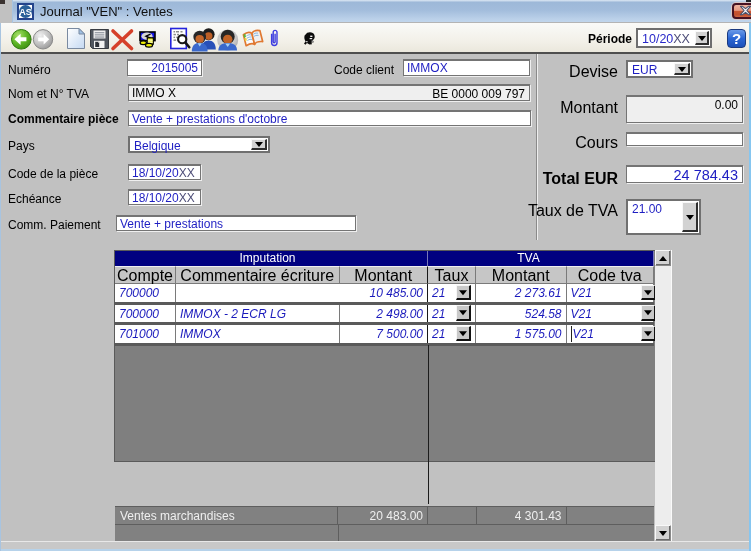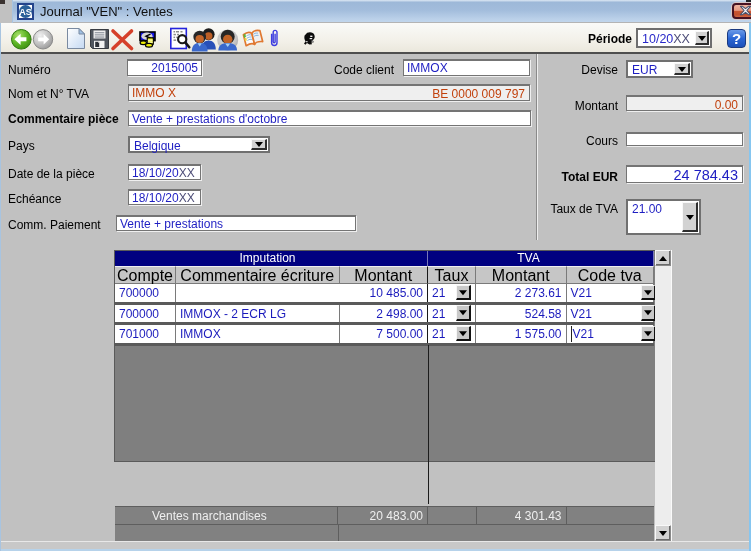--- a/index.html
+++ b/index.html
@@ -34,44 +34,44 @@
   border-left:4px solid transparent; border-right:4px solid transparent; border-top:5px solid #000; }
 #periode-combo .cbtn { right:1px; top:1px; width:14px; height:14px; }
 #helpbtn { left:726px; top:6px; width:19px; height:19px; border-radius:4px;
   background:linear-gradient(to bottom,#6a9ae8 0%,#2a66d4 50%,#1c50b8 100%);
   border:1px solid #1a3a80; color:#fff; font-weight:bold; font-size:15px; text-align:center; line-height:18px; }
 
 #form { left:0; top:54px; width:751px; height:188px; background:#c1c1c1;
   border-left:1px solid #a8c4e0; border-right:2px solid #86c6f0; }
 #vsep { left:535px; top:0px; width:2px; height:186px; background:linear-gradient(to right,#8a8a8a 50%,#eeeeee 50%); }
 .lbl { position:absolute; color:#000; font-size:12px; white-space:nowrap; }
-.lblr { position:absolute; color:#000; font-size:12px; white-space:nowrap; text-align:right; }
+.lblr { position:absolute; color:#000; font-size:16px; white-space:nowrap; text-align:right; }
 .field { position:absolute; background:#fff; border:1px solid #747474; border-top-width:2px;
   box-shadow:1px 1px 0 #efefef; color:#1e1ec2; font-size:12px; line-height:13px; padding:1px 3px; white-space:nowrap; overflow:hidden; }
-.field.dis { background:#efefef; color:#c2410c; }
+.field.dis { background:#efefef; color:#000000; }
 .field .right { position:absolute; right:4px; top:2px; }
 .combo { position:absolute; background:#fff; border:2px solid #707070; color:#1e1ec2; font-size:12px; }
 .combo .cv { position:absolute; left:4px; top:1px; }
 .combo .cbtn { right:1px; top:1px; width:16px; height:calc(100% - 2px); }
 
 .ghead { height:15px; background:#000080; color:#fff; text-align:center; font-size:12px; line-height:15px; border-right:1px solid #7878b8; box-sizing:border-box; }
 .chead { height:18px; background:#c6c6c6; color:#000; text-align:center; font-size:16px; line-height:17px;
   border-top:1px solid #efefef; border-right:1px solid #7a7a7a; border-bottom:1px solid #7a7a7a; }
 .trow { left:0; width:539px; height:20.5px; background:#fff; border-bottom:3px solid #5a5a5a; }
-.tc { top:0; height:17.5px; border-right:1px solid #7a7a7a; color:#1a1abc; font-size:12px; line-height:16px; }
+.tc { top:0; height:17.5px; border-right:1px solid #7a7a7a; color:#1a1abc; font-size:12px; line-height:16px;font-style:italic; }
 .tc.gdiv { }
 .tc .pl { position:absolute; left:4px; top:1px; white-space:nowrap; }
 .tc .pr { position:absolute; right:4px; top:1px; white-space:nowrap; }
 .dbtn { position:absolute; top:0.5px; width:15px; height:15.5px; background:#c9c9c9;
   border-top:1px solid #f6f6f6; border-left:1px solid #f6f6f6; border-bottom:2px solid #111; border-right:2px solid #111; }
 .dbtn:after { content:""; position:absolute; left:50%; top:50%; transform:translate(-50%,-35%);
   border-left:4px solid transparent; border-right:4px solid transparent; border-top:5px solid #000; }
 .srow { left:0; width:539px; background:#818181; }
 .sc { top:0; height:100%; border-right:1px solid #5e5e5e; color:#efefef; font-size:12px; line-height:16px; }
-.sc .pl { position:absolute; left:5px; top:1px; white-space:nowrap;margin-left:32px; }
+.sc .pl { position:absolute; left:5px; top:1px; white-space:nowrap; }
 .sc .pr { position:absolute; right:4px; top:1px; white-space:nowrap; }
 .sbtn { left:0; width:16px; height:16px; background:#d2d2d2; border:1px solid #8a8a8a;
   border-top-color:#f8f8f8; border-left-color:#f8f8f8; box-shadow:inset -1px -1px 0 #6a6a6a; }
 .tri-up { position:absolute; left:50%; top:50%; transform:translate(-50%,-40%);
   border-left:4px solid transparent; border-right:4px solid transparent; border-bottom:5px solid #000; }
 .tri-down { position:absolute; left:50%; top:50%; transform:translate(-50%,-40%);
   border-left:4px solid transparent; border-right:4px solid transparent; border-top:5px solid #000; }
 </style>
 </head>
 <body>
@@ -206,21 +206,21 @@
 </div>
 
 <div id="form" class="abs">
   <div id="vsep" class="abs"></div>
 
   <div class="lbl" style="left:7px;top:9px;">Numéro</div>
   <div class="lbl" style="left:333px;top:9px;">Code client</div>
   <div class="lbl" style="left:7px;top:33px;">Nom et N° TVA</div>
   <div class="lbl" style="left:7px;top:58px;font-weight:bold;">Commentaire pièce</div>
   <div class="lbl" style="left:7px;top:85px;">Pays</div>
-  <div class="lbl" style="left:7px;top:113px;">Date de la pièce</div>
+  <div class="lbl" style="left:7px;top:113px;">Code de la pièce</div>
   <div class="lbl" style="left:7px;top:138px;">Echéance</div>
   <div class="lbl" style="left:7px;top:164px;">Comm. Paiement</div>
 
   <div class="field" style="left:126px;top:5px;width:75px;height:17px;text-align:right;">2015005</div>
   <div class="field" style="left:402px;top:5px;width:127px;height:17px;">IMMOX</div>
   <div class="field dis" style="left:127px;top:30px;width:402px;height:17px;">IMMO X<span class="right">BE 0000 009 797</span></div>
   <div class="field" style="left:127px;top:56px;width:403px;height:16px;">Vente + prestations d'octobre</div>
   <div class="combo" style="left:127px;top:82px;width:142px;height:17px;">
       <span class="cv">Belgique</span>
       <span class="cbtn"></span>
@@ -232,21 +232,21 @@
   <div class="lblr" style="left:517px;top:8.5px;width:100px;">Devise</div>
   <div class="lblr" style="left:517px;top:44.5px;width:100px;">Montant</div>
   <div class="lblr" style="left:517px;top:79.5px;width:100px;">Cours</div>
   <div class="lblr" style="left:517px;top:115.5px;width:100px;font-weight:bold;">Total EUR</div>
   <div class="lblr" style="left:517px;top:147.5px;width:100px;">Taux de TVA</div>
 
   <div class="combo" style="left:625px;top:6px;width:67px;height:18px;">
       <span class="cv">EUR</span>
       <span class="cbtn"></span>
     </div>
-  <div class="field dis" style="left:625px;top:41px;width:117px;height:16px;">
+  <div class="field dis" style="left:625px;top:41px;width:117px;height:28px;">
       <span class="right">0.00</span>
     </div>
   <div class="field" style="left:625px;top:78px;width:117px;height:14px;"></div>
   <div class="field" style="left:625px;top:111px;width:117px;height:18px;font-size:14.5px;">
       <span class="right">24 784.43</span>
     </div>
   <div class="combo" style="left:625px;top:145px;width:75px;height:36px;">
       <span class="cv">21.00</span>
       <span class="cbtn"></span>
     </div>

